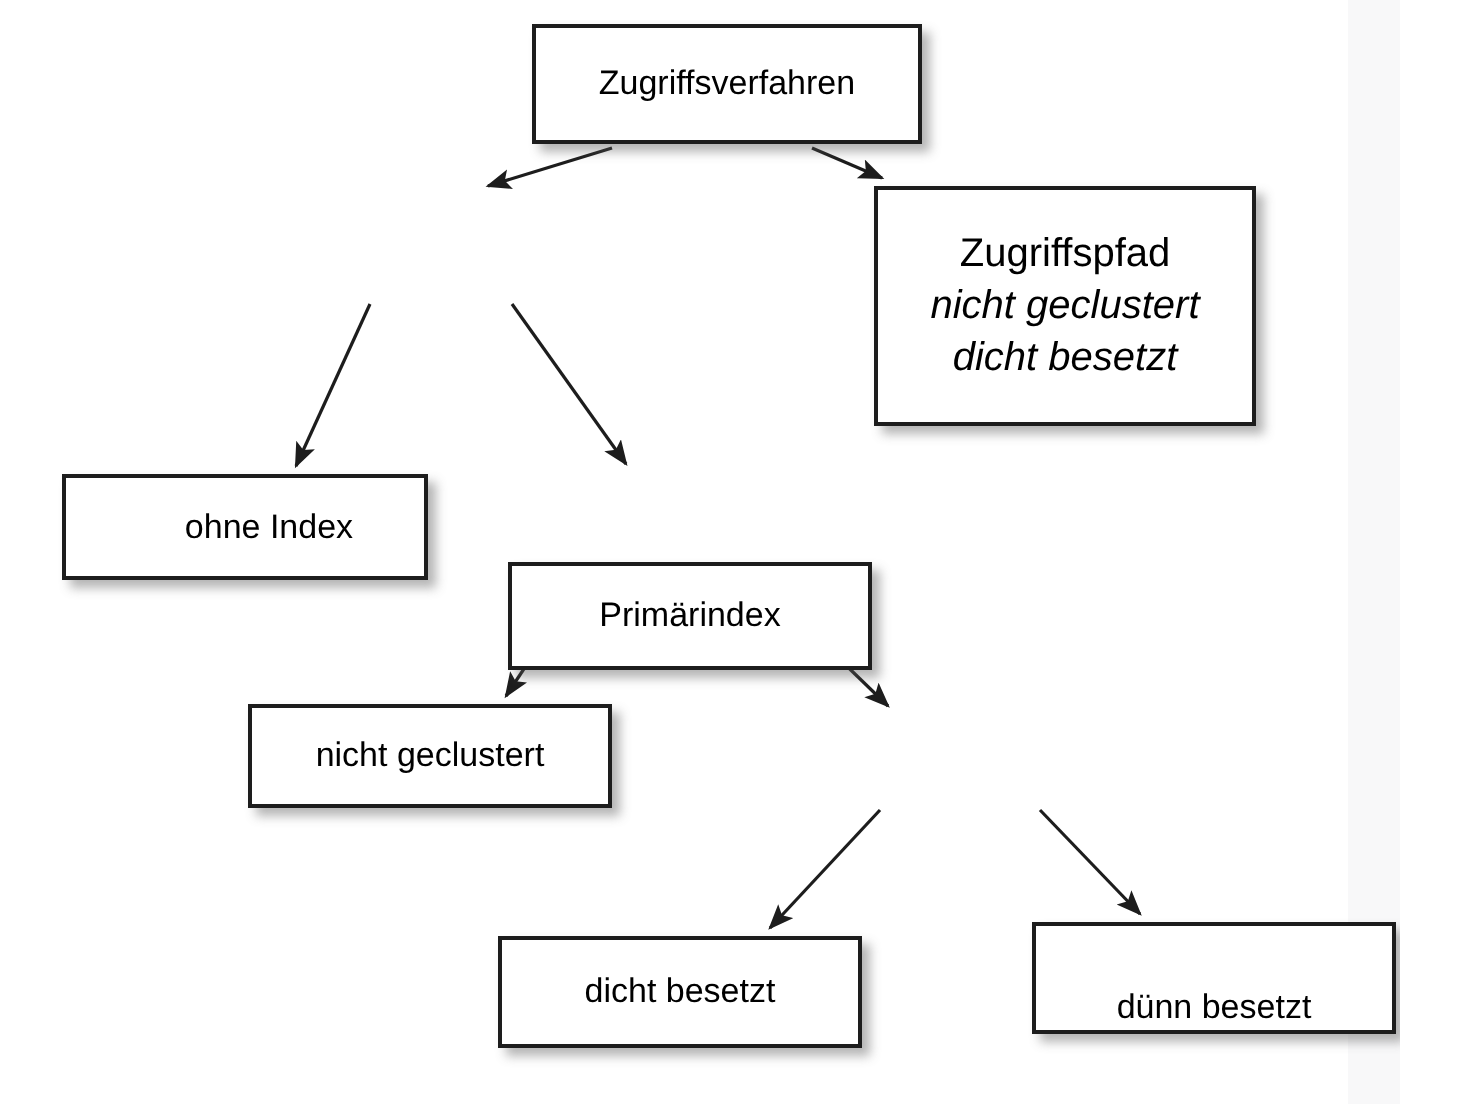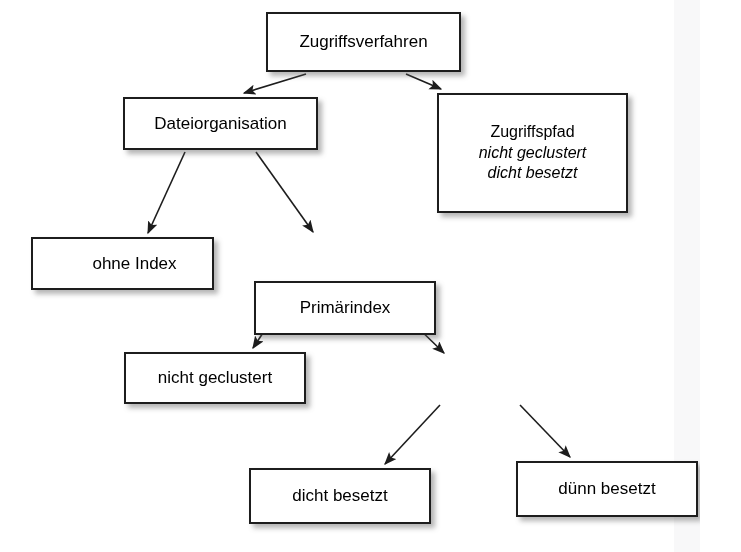--- a/index.html
+++ b/index.html
@@ -56,27 +56,27 @@
     white-space: nowrap;
   }
   .node .lines .ln.ital {
     font-style: italic;
     font-weight: 500;
   }
 
   
   #node-zugriffsverfahren { left: 266px; top: 12px;  width: 195px; height: 60px; }
   #node-dateiorganisation  { left: 123px; top: 97px;  width: 195px; height: 53px; }
-  #node-zugriffspfad       { left: 437px; top: 93px;  width: 191px; height: 120px; font-size: 16px; line-height: 1.30; }
+  #node-zugriffspfad       { left: 437px; top: 93px;  width: 191px; height: 120px; font-size: 20px; line-height: 1.30; }
   #node-ohne-index         { left: 31px;  top: 237px; width: 183px; height: 53px; padding-left: 24px; }
   #node-primaerindex       { left: 254px; top: 236px; width: 182px; height: 54px; margin-top: 45px; }
   #node-nicht-geclustert   { left: 124px; top: 352px; width: 182px; height: 52px; }
   #node-geclustert         { left: 398px; top: 357px; width: 182px; height: 46px; }
   #node-dicht-besetzt      { left: 249px; top: 468px; width: 182px; height: 56px; }
-  #node-duenn-besetzt      { left: 516px; top: 461px; width: 182px; height: 56px; }
+  #node-duenn-besetzt      { left: 516px; top: 461px; width: 182px; height: 56px; align-items: flex-end; }
 </style>
 </head>
 <body>
 
 <div id="page">
 
   <div id="right-strip"></div>
 
   <svg id="edges" viewBox="0 0 741 552" width="741" height="552" xmlns="http://www.w3.org/2000/svg">
     <defs>
@@ -101,25 +101,20 @@
 
     <line x1="520" y1="405" x2="570" y2="457" stroke="#1d1d1d" stroke-width="1.6" marker-end="url(#arrowhead)"></line>
   </svg>
 
   <div class="node" id="node-zugriffsverfahren">
     <span class="lines">
       <span class="ln">Zugriffsverfahren</span>
     </span>
   </div>
 
-  <div class="node" id="node-dateiorganisation">
-    <span class="lines">
-      <span class="ln">Dateiorganisation</span>
-    </span>
-  </div>
 
   <div class="node" id="node-zugriffspfad">
     <span class="lines">
       <span class="ln">Zugriffspfad</span>
       <span class="ln ital">nicht geclustert</span>
       <span class="ln ital">dicht besetzt</span>
     </span>
   </div>
 
   <div class="node" id="node-ohne-index">

